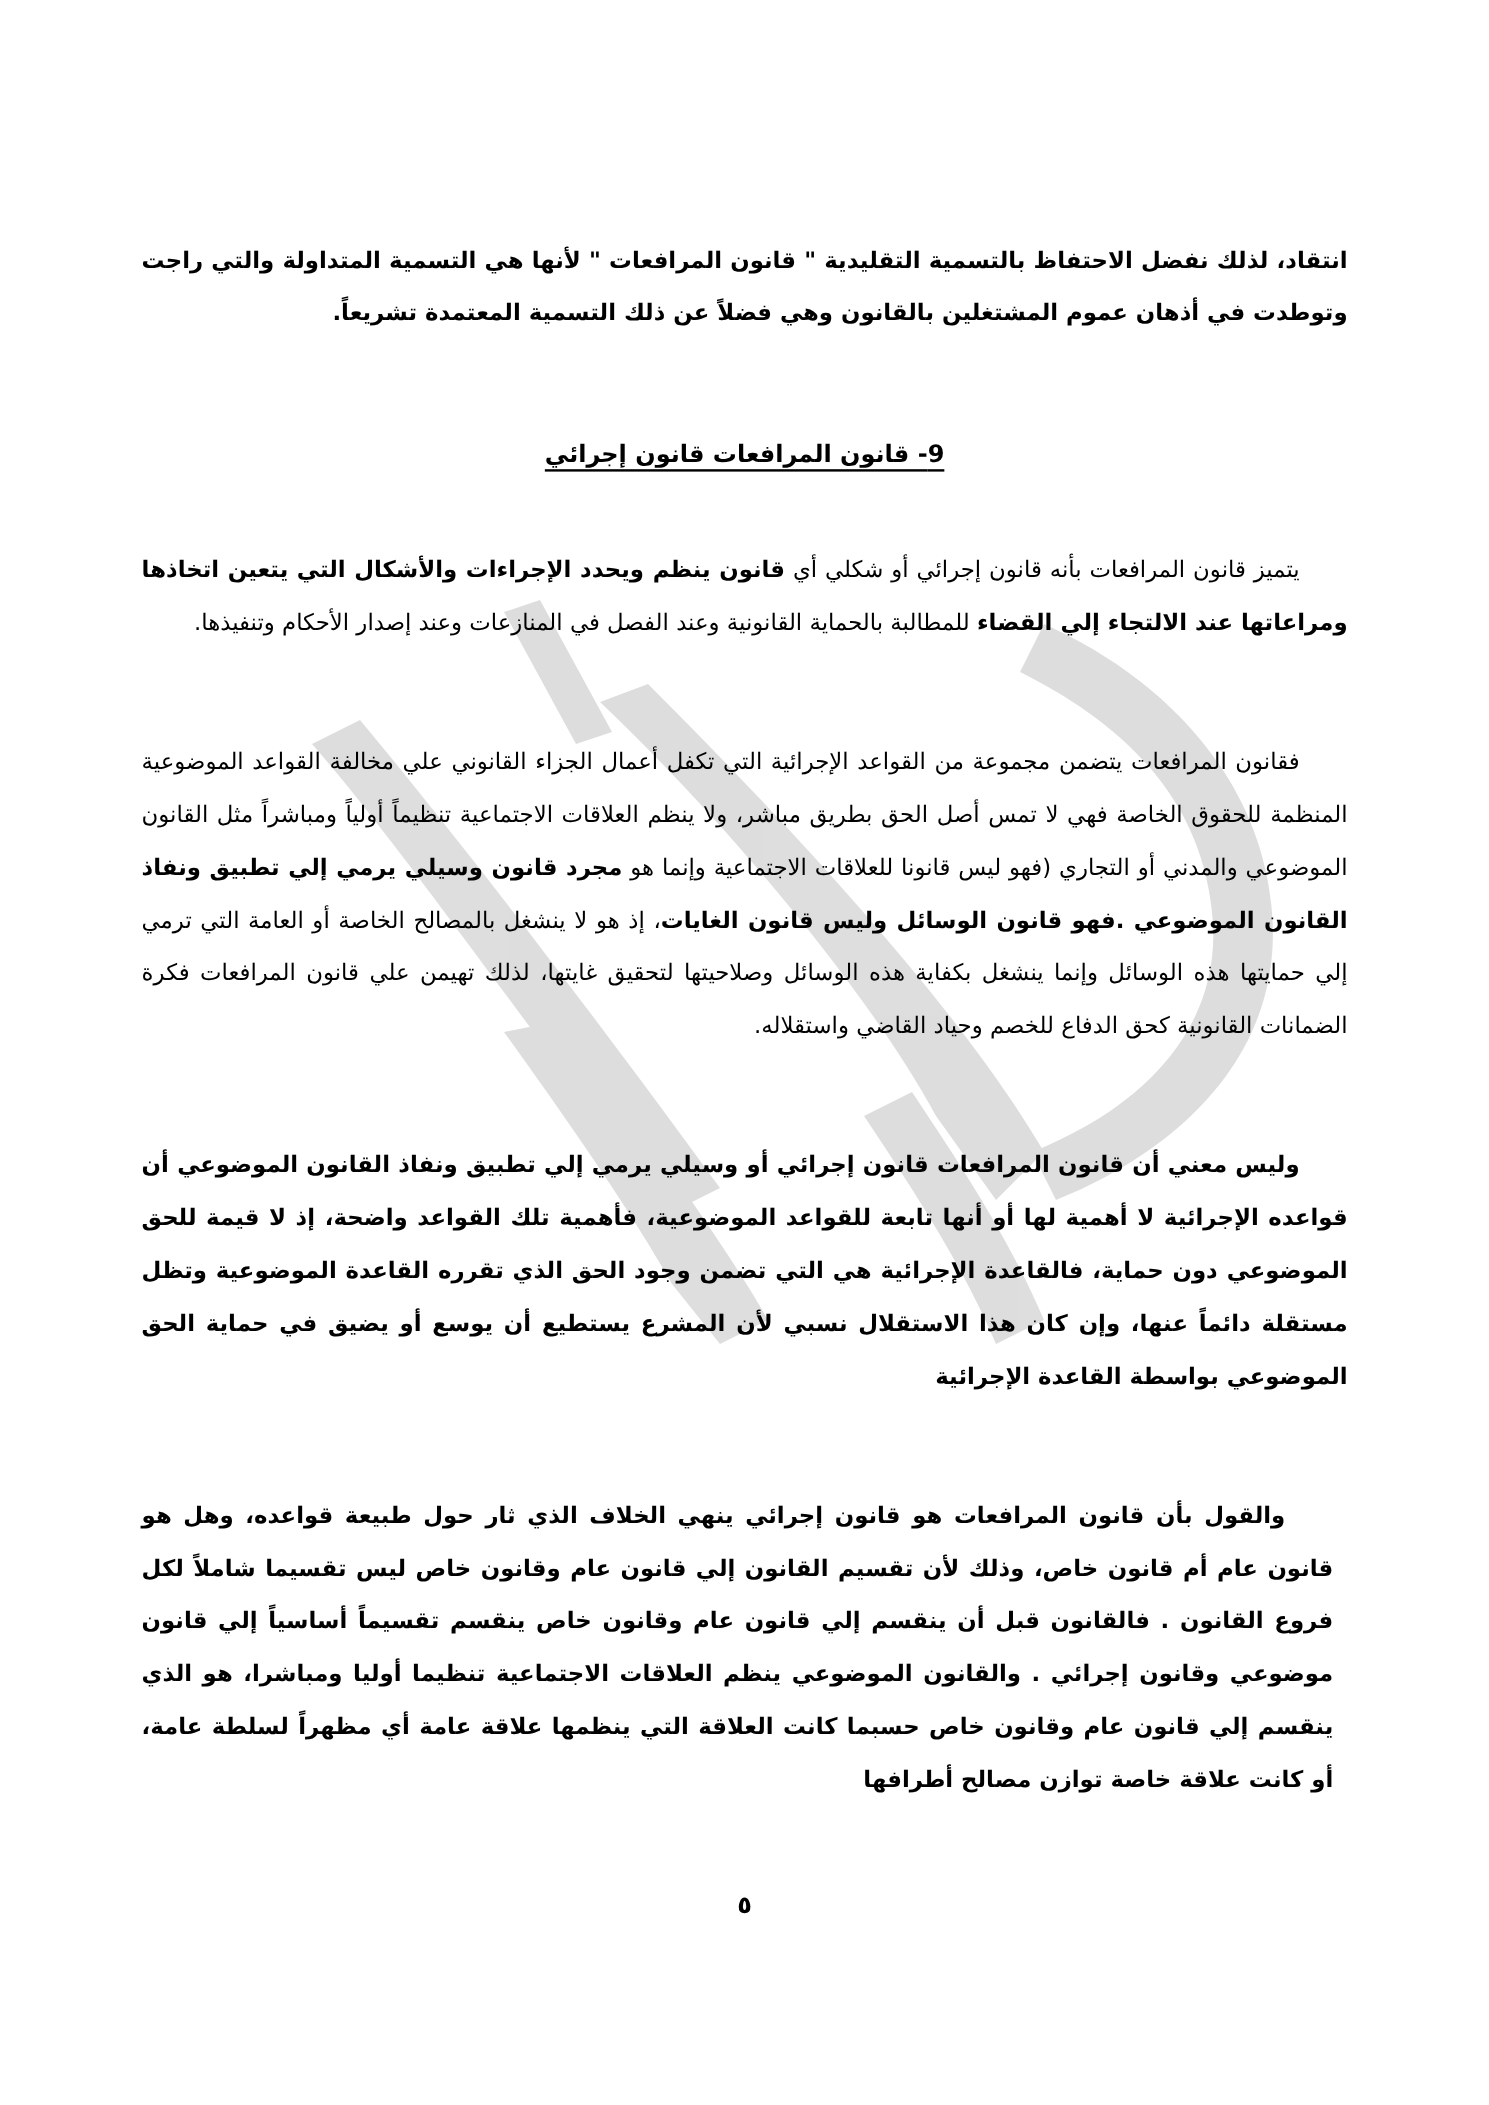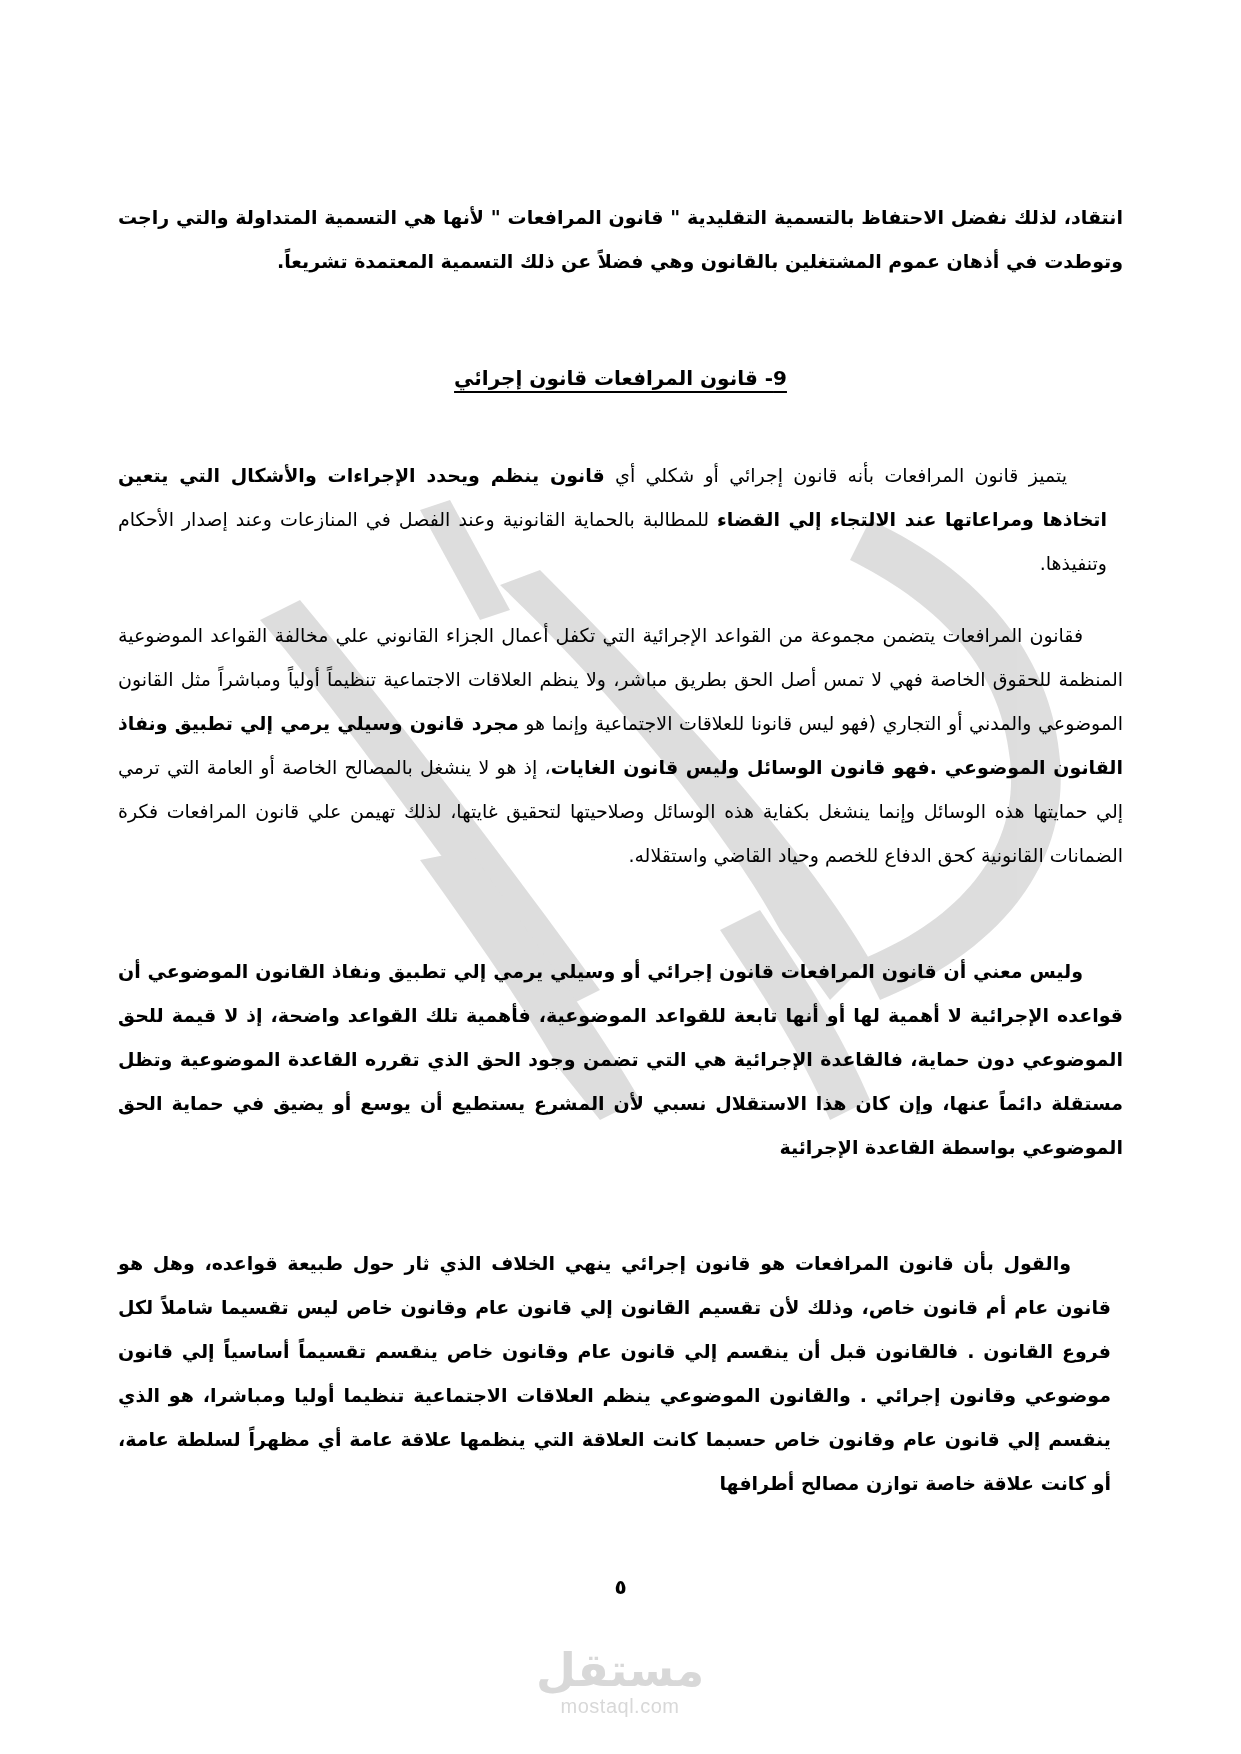--- a/index.html
+++ b/index.html
@@ -56,21 +56,21 @@
       text-align: center;
       font-size: 20px;
       font-weight: bold;
       line-height: 30px;
     }
     .heading span {
       text-decoration: underline;
       text-underline-offset: 6px;
       text-decoration-thickness: 2px;
     }
-    .p1 { position: absolute; top: 258px; left: 0; right: 16px; }
+    .p1 { position: absolute; top: 258px; left: 0; right: 0; }
     .p2 { position: absolute; top: 418px; left: 0; right: 0; }
     .p3 { position: absolute; top: 754px; left: 0; right: 0; }
     .p4 { position: absolute; top: 1046px; left: 0; right: 12px; }
     .page-number {
       position: absolute;
       top: 1575px;
       left: 0; width: 1241px;
       text-align: center;
       font-size: 20px;
       font-weight: bold;
@@ -135,18 +135,14 @@
     <p class="para p2"><span class="indent"></span><span>فقانون المرافعات يتضمن مجموعة من القواعد الإجرائية التي تكفل أعمال الجزاء القانوني علي مخالفة القواعد الموضوعية المنظمة للحقوق الخاصة  فهي لا تمس أصل الحق بطريق مباشر، ولا ينظم العلاقات الاجتماعية تنظيماً أولياً ومباشراً مثل القانون الموضوعي والمدني أو التجاري (فهو ليس قانونا للعلاقات الاجتماعية وإنما هو </span><span class="b">مجرد قانون وسيلي يرمي إلي تطبيق ونفاذ القانون الموضوعي .فهو قانون الوسائل وليس قانون الغايات</span><span>، إذ هو لا ينشغل بالمصالح الخاصة أو العامة التي ترمي إلي حمايتها هذه الوسائل وإنما ينشغل بكفاية هذه الوسائل وصلاحيتها لتحقيق غايتها، لذلك تهيمن علي قانون المرافعات فكرة الضمانات القانونية كحق الدفاع للخصم وحياد القاضي واستقلاله.</span></p>
 
     <p class="para bold p3"><span class="indent"></span><span>وليس معني أن قانون المرافعات قانون إجرائي أو وسيلي يرمي إلي تطبيق ونفاذ القانون الموضوعي أن قواعده الإجرائية لا أهمية لها أو أنها تابعة للقواعد الموضوعية، فأهمية تلك القواعد واضحة، إذ لا قيمة للحق الموضوعي دون حماية، فالقاعدة الإجرائية هي التي تضمن وجود الحق الذي تقرره القاعدة الموضوعية وتظل مستقلة دائماً عنها، وإن كان هذا الاستقلال نسبي لأن المشرع يستطيع أن يوسع أو يضيق في حماية الحق الموضوعي بواسطة القاعدة الإجرائية</span></p>
 
     <p class="para bold p4"><span class="indent"></span><span>والقول بأن قانون المرافعات هو قانون إجرائي ينهي الخلاف الذي ثار حول طبيعة قواعده، وهل هو قانون عام أم قانون خاص، وذلك لأن تقسيم القانون إلي قانون عام وقانون خاص ليس تقسيما شاملاً لكل فروع القانون  . فالقانون قبل أن ينقسم إلي قانون عام وقانون خاص ينقسم تقسيماً أساسياً إلي قانون موضوعي وقانون إجرائي . والقانون الموضوعي ينظم العلاقات الاجتماعية تنظيما أوليا ومباشرا، هو الذي ينقسم إلي قانون عام وقانون خاص حسبما كانت العلاقة التي ينظمها علاقة عامة أي مظهراً لسلطة عامة، أو كانت علاقة خاصة توازن مصالح أطرافها</span></p>
 
   </div>
 
   <div class="page-number">٥</div>
 
-  <div class="site-logo">
-    <span class="ar">مستقل</span>
-    <span class="en">mostaql.com</span>
-  </div>
 
 </div>
 
 </body></html>

